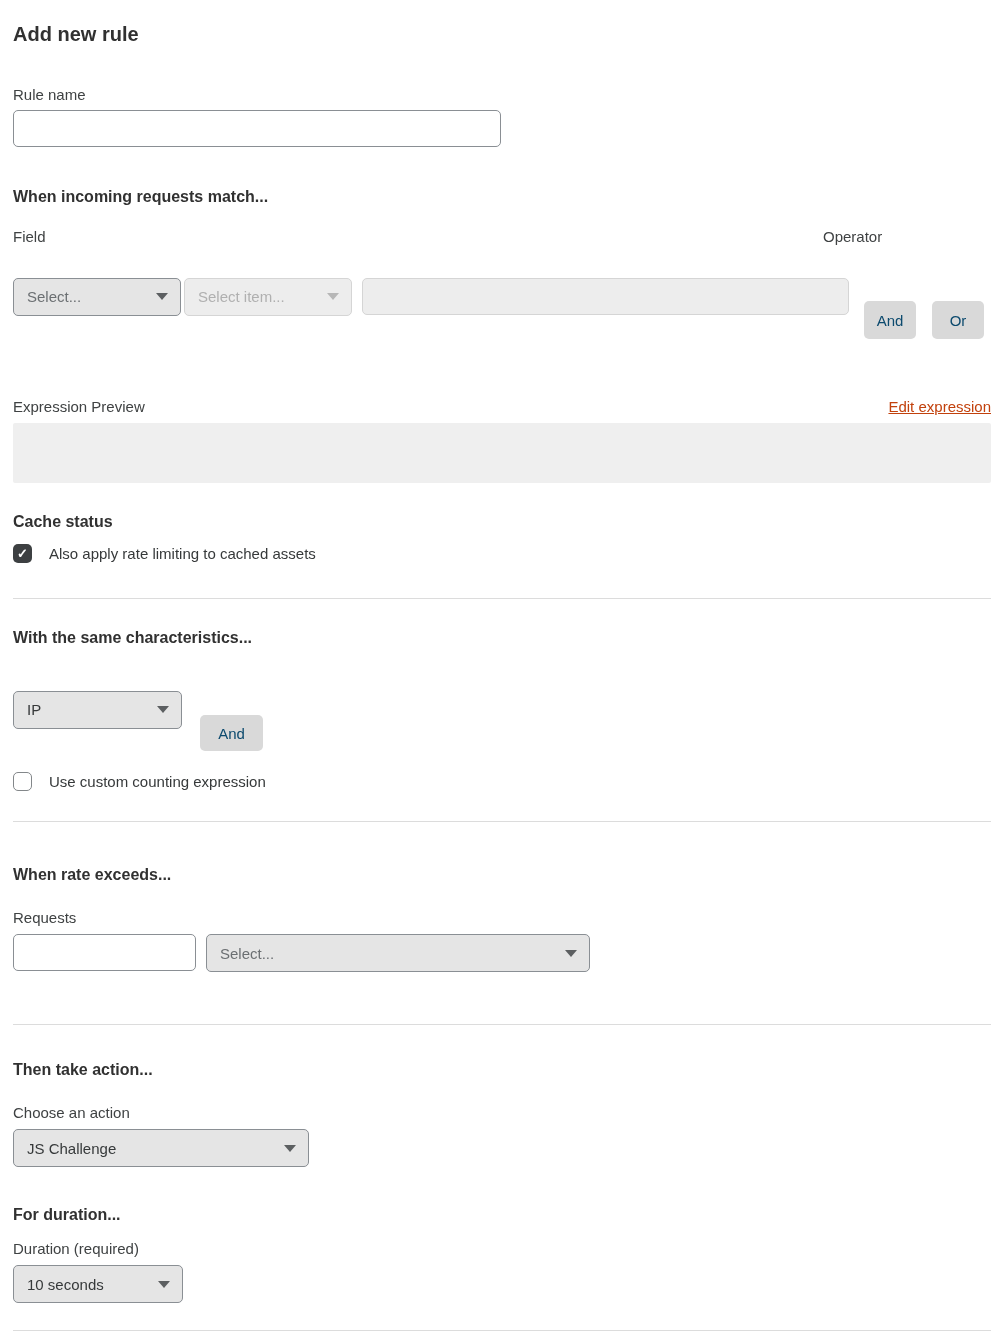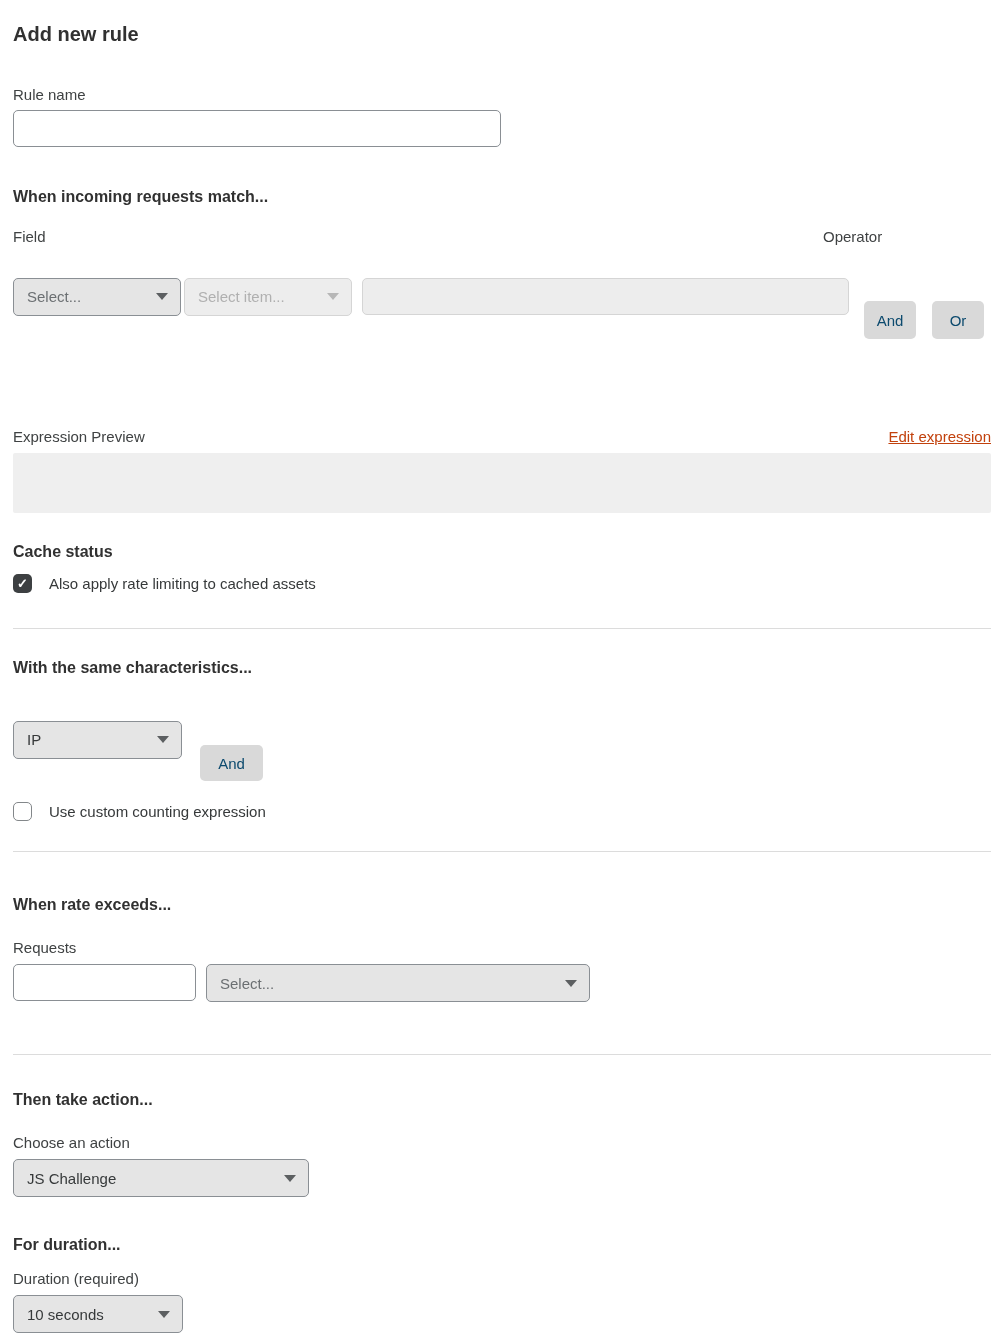--- a/index.html
+++ b/index.html
@@ -57,21 +57,21 @@
   
   .match-labels { display: flex; margin-top: 20px; justify-content: space-between; }
   .match-controls { display: flex; margin-top: 8px; align-items: center; }
   .col-field { width: 168px; }
   .col-operator { width: 168px; margin-left: 3px; }
   .col-value { width: 487px; margin-left: 10px; }
   .match-controls .col-value .text-input { width: 100%; }
   .andor { margin-left: 15px; width: 52px; padding: 0; }
   .andor + .andor { margin-left: 16px; }
 
-  .expr-row { display: flex; justify-content: space-between; align-items: center; margin-top: 88px; }
+  .expr-row { display: flex; justify-content: space-between; align-items: center; margin-top: 58px; }
   .link {
     font-size: 15px; color: #c2410c; text-decoration: underline; cursor: pointer; line-height: 19px;
   }
   .expr-box { margin-top: 7px; height: 60px; background: #efefef; border-radius: 2px;
     padding: 8px 12px; font-size: 14px; color: #36393a; }
 
   .checkbox-row { display: flex; align-items: center; margin-top: 12px; }
   .checkbox {
     width: 19px; height: 19px; border-radius: 5px; flex: 0 0 auto; cursor: pointer;
     display: flex; align-items: center; justify-content: center;

